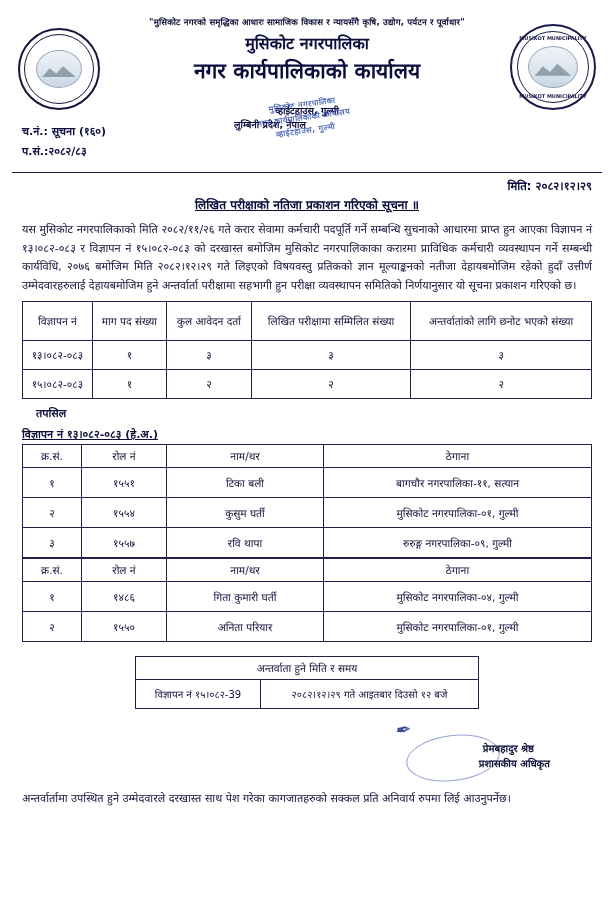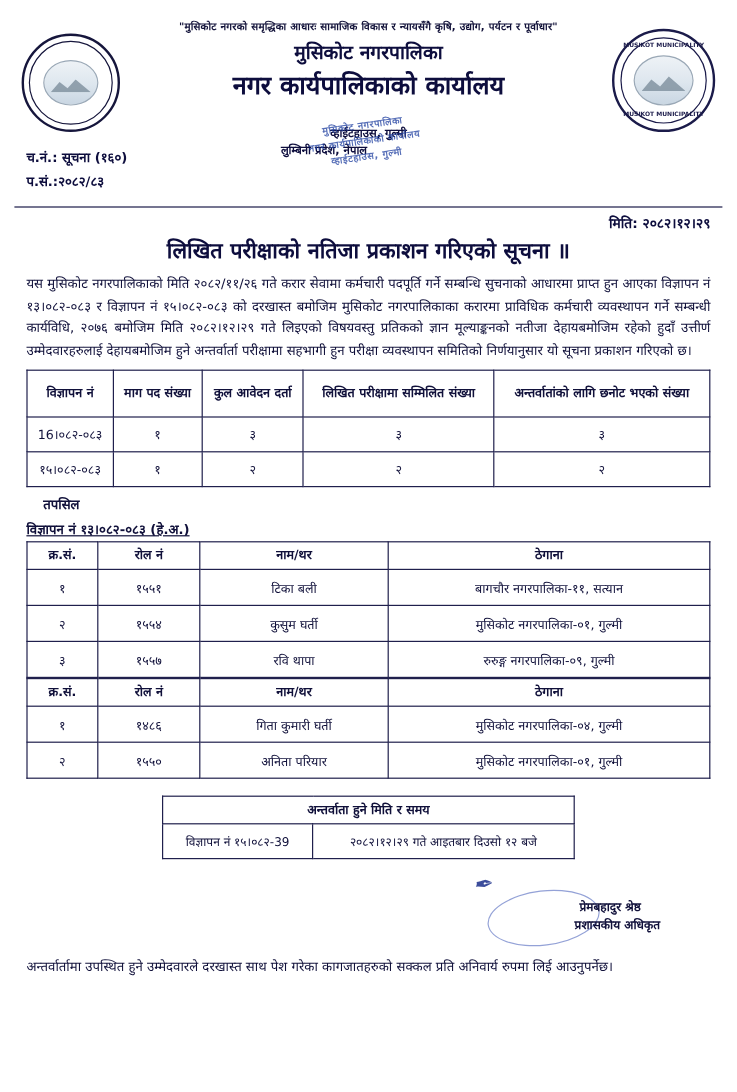--- a/index.html
+++ b/index.html
@@ -183,22 +183,23 @@
   }
   
   .content {
     position: absolute;
     top: 196px;
     left: 22px;
     width: 570px;
   }
   .doc-title {
     text-align: center;
-    font-size: 18px;
-    font-weight: bold;
+    font-size: 12px;
+    font-weight: bold;
+    text-decoration: underline;
     color: #0d0d3d;
     margin-bottom: 8px;
   }
   .para {
     font-size: 11px;
     line-height: 18.5px;
     text-align: justify;
     color: #10103a;
     margin-bottom: 6px;
   }
@@ -208,21 +209,21 @@
     font-size: 10.5px;
     color: #10103a;
   }
   table.tbl th, table.tbl td {
     border: 1px solid #20204d;
     text-align: center;
     padding: 4px 3px;
     font-weight: normal;
   }
   table.tbl th {
-    font-weight: bold;
+    font-weight: normal;
     line-height: 14px;
   }
   .summary-table { margin-top: 4px; }
   .summary-table th { height: 30px; }
   .summary-table td { height: 20px; }
   .tapasil {
     font-size: 11px;
     font-weight: bold;
     margin: 6px 0 2px 14px;
     color: #10103a;
@@ -352,21 +353,21 @@
         <tr>
           <th>विज्ञापन नं</th>
           <th>माग पद संख्या</th>
           <th>कुल आवेदन दर्ता</th>
           <th>लिखित परीक्षामा सम्मिलित संख्या</th>
           <th>अन्तर्वातांको लागि छनोट भएको संख्या</th>
         </tr>
       </thead>
       <tbody>
         <tr>
-          <td>16।०८२-०८३</td>
+          <td>१३।०८२-०८३</td>
           <td>१</td>
           <td>३</td>
           <td>३</td>
           <td>३</td>
         </tr>
         <tr>
           <td>१५।०८२-०८३</td>
           <td>१</td>
           <td>२</td>
           <td>२</td>

